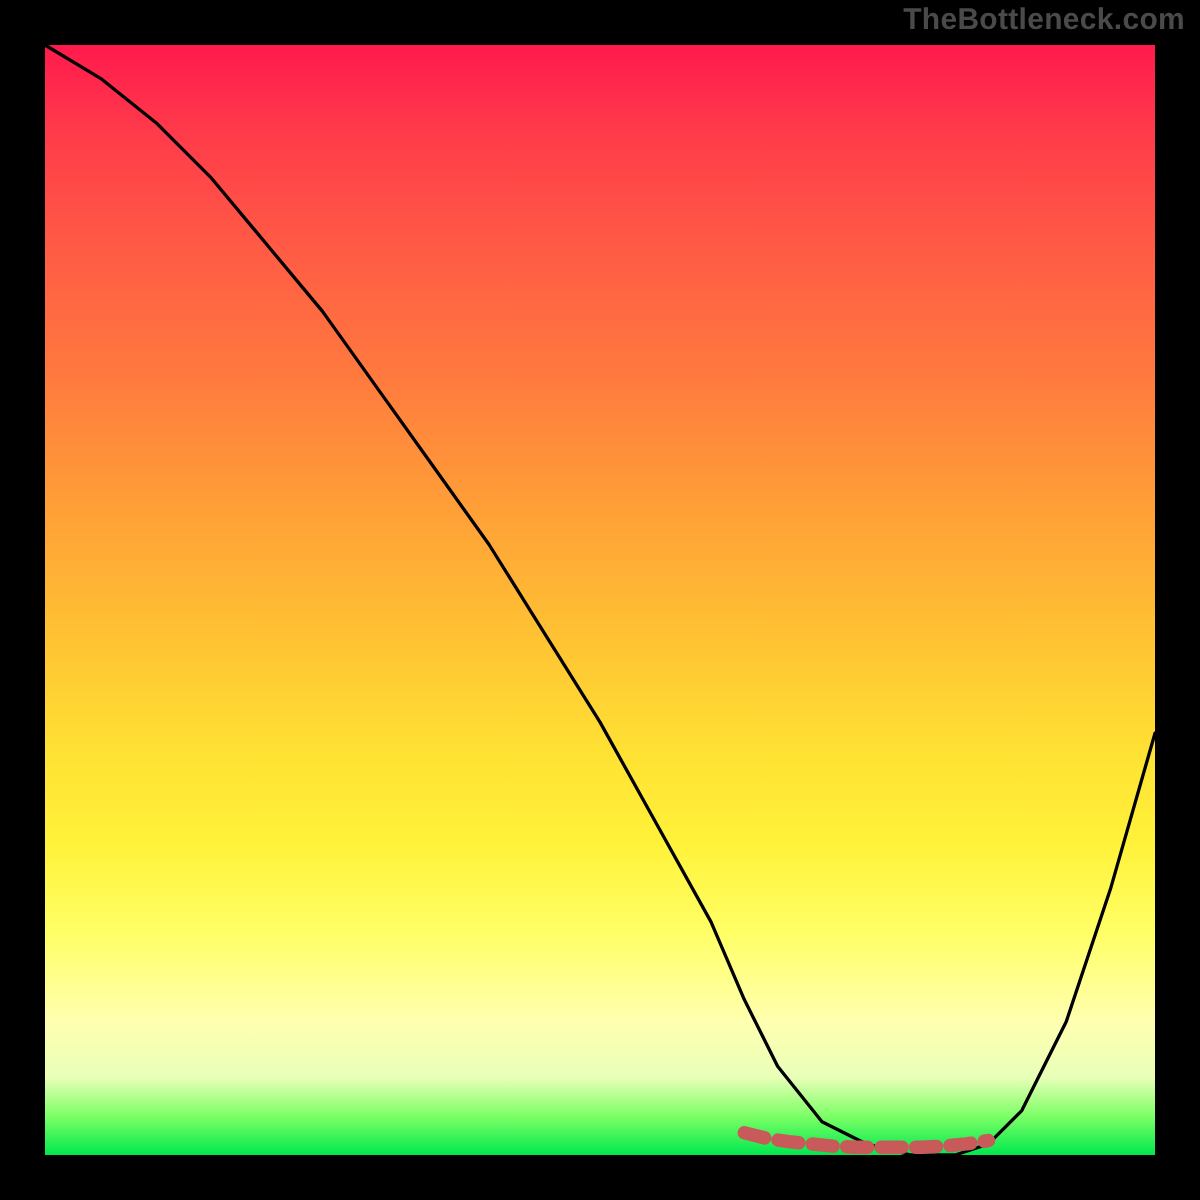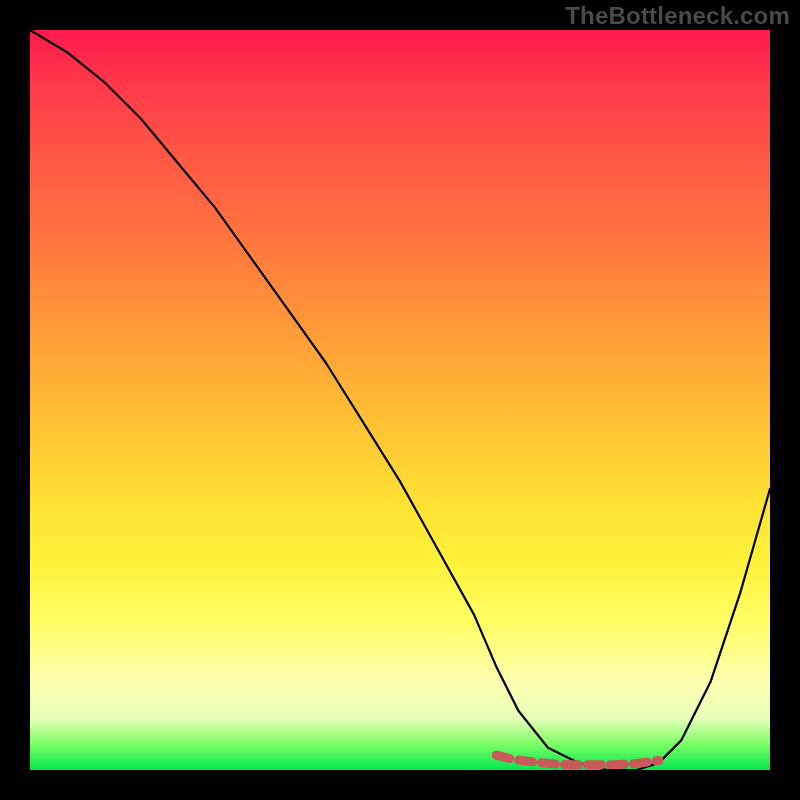--- a/index.html
+++ b/index.html
@@ -15,21 +15,21 @@
     position: relative;
     width: 800px;
     height: 800px;
     background: #000;
   }
   .watermark {
     position: absolute;
     top: 2px;
     right: 10px;
     color: #4a4a4a;
-    font-size: 24px;
+    font-size: 20px;
     font-weight: 600;
     letter-spacing: 0.2px;
     user-select: none;
   }
   
   .plot {
     position: absolute;
     left: 30px;
     top: 30px;
     width: 740px;

